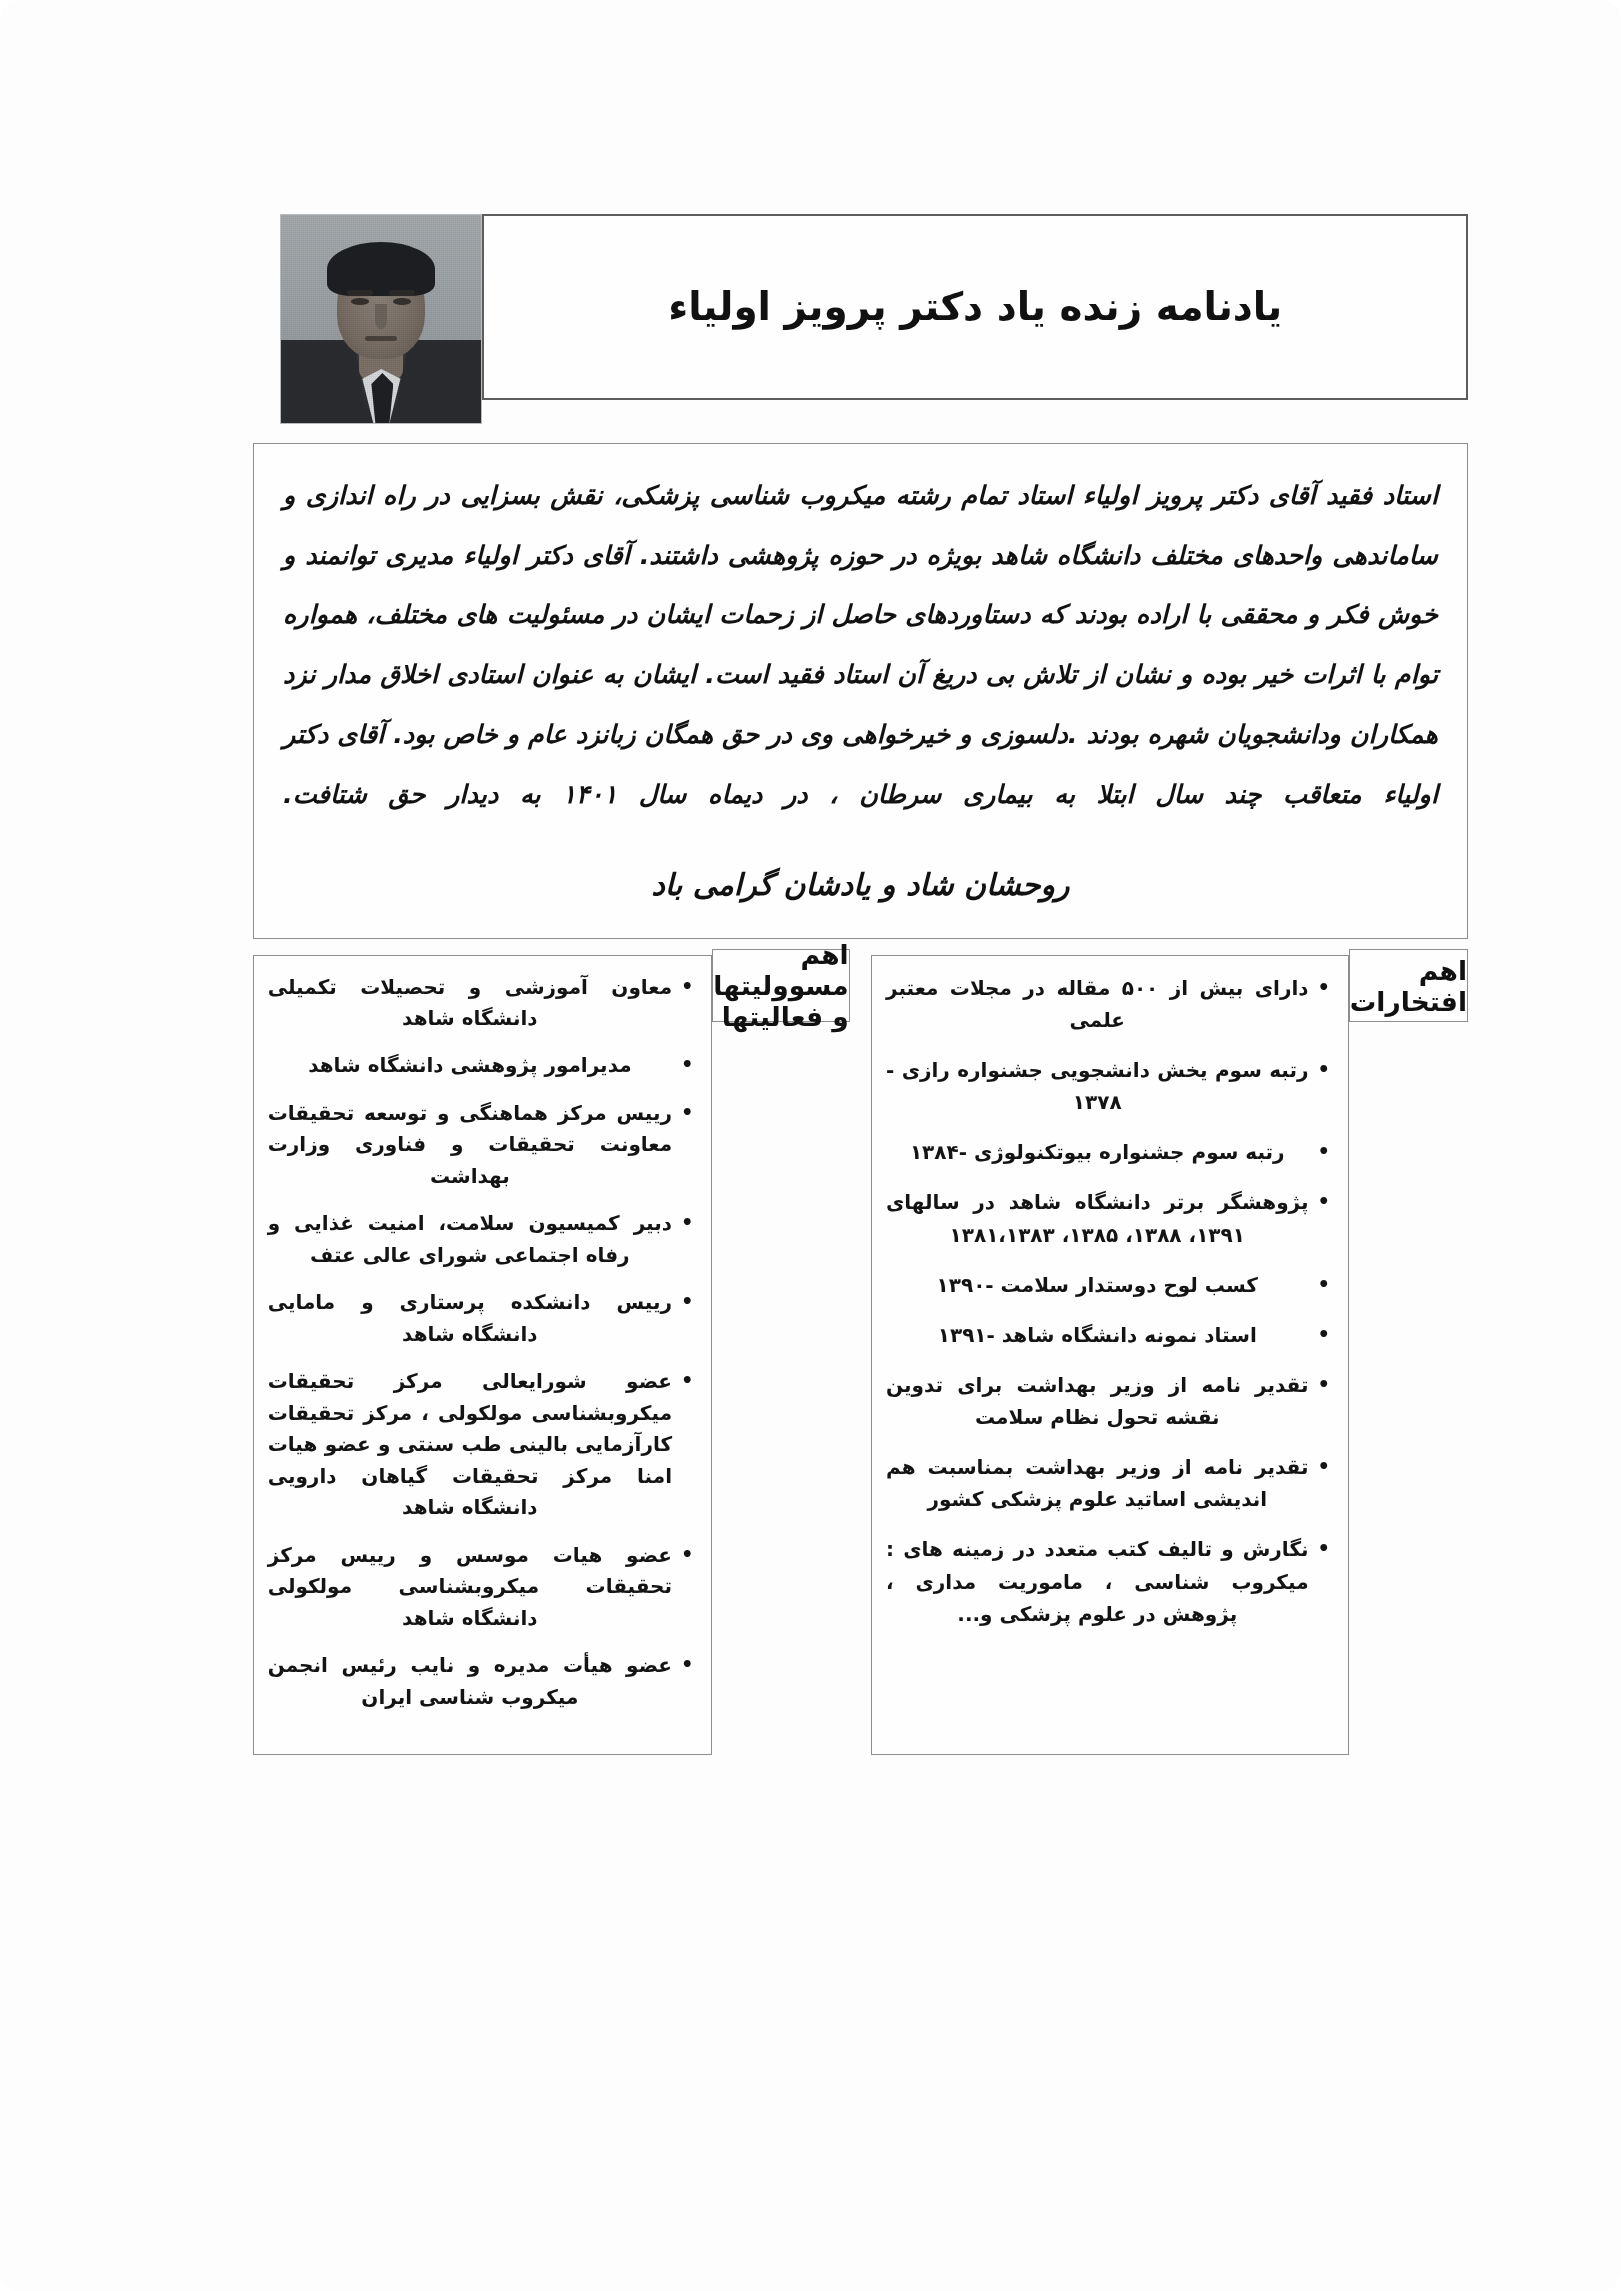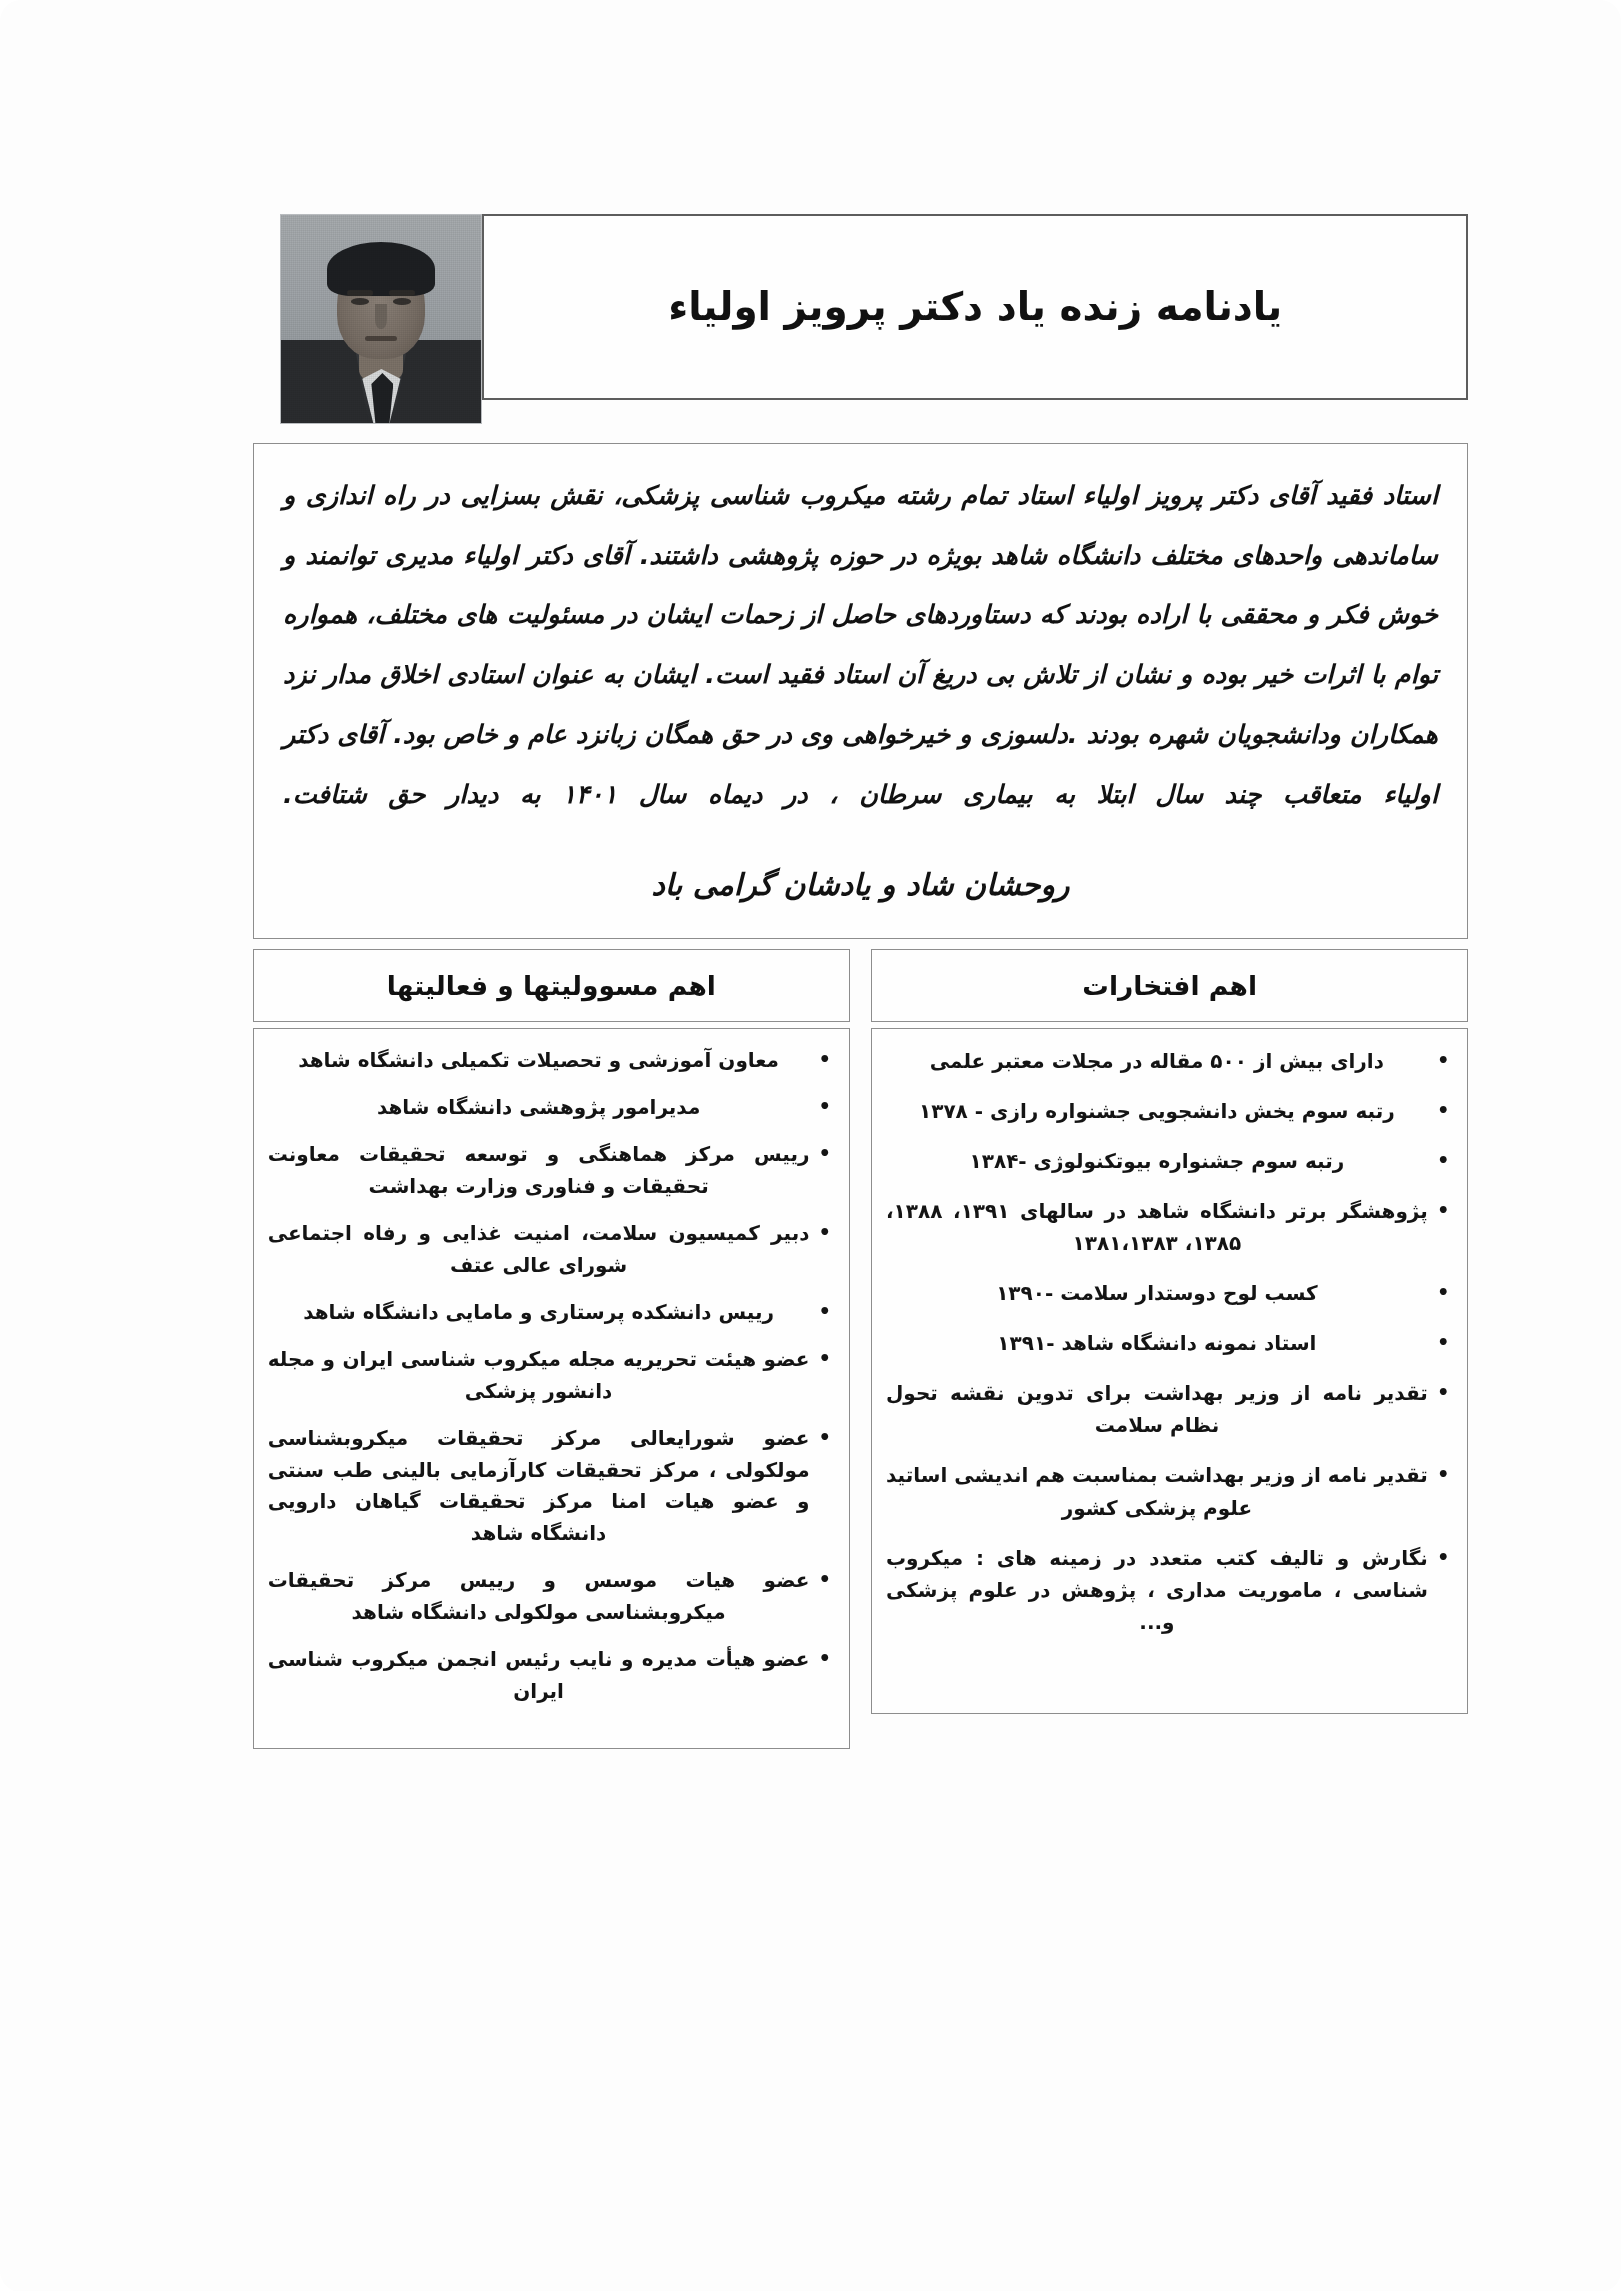--- a/index.html
+++ b/index.html
@@ -175,21 +175,20 @@
     top: 949px;
     left: 253px;
     width: 1215px;
     display: flex;
     flex-direction: row-reverse;
     gap: 21.6px;
   }
   .col {
     flex: 1 1 0;
     display: flex;
-    flex-direction: column;
   }
   .col-head {
     border: 1px solid #8d8d8d;
     height: 73px;
     display: flex;
     align-items: center;
     justify-content: center;
     background: #fefefe;
     box-sizing: border-box;
   }
@@ -279,21 +278,20 @@
       <div class="col-head">
         <span class="col-head-text">اهم مسوولیتها و فعالیتها</span>
       </div>
       <div class="col-body">
         <ul class="col-list">
           <li>معاون آموزشی و تحصیلات تکمیلی دانشگاه شاهد</li>
           <li>مدیرامور پژوهشی دانشگاه شاهد</li>
           <li>ریيس مرکز هماهنگی و توسعه تحقیقات معاونت تحقیقات و فناوری وزارت بهداشت</li>
           <li>دبیر کمیسیون سلامت، امنیت غذایی و رفاه اجتماعی شورای عالی عتف</li>
           <li>ریيس دانشکده پرستاری و مامایی دانشگاه شاهد</li>
-          <li>عضو هیئت تحریریه مجله میکروب شناسی ایران و مجله دانشور پزشکی</li>
           <li>عضو شورایعالی مرکز تحقیقات میکروبشناسی مولکولی ، مرکز تحقیقات کارآزمایی بالینی طب سنتی و عضو هیات امنا مرکز تحقیقات گیاهان دارویی دانشگاه شاهد</li>
           <li>عضو هیات موسس و ریيس مرکز تحقیقات میکروبشناسی مولکولی دانشگاه شاهد</li>
           <li>عضو هیأت مدیره و نایب رئیس انجمن میکروب شناسی ایران</li>
         </ul>
       </div>
     </div>
 
     <div class="col col-left">
       <div class="col-head">
         <span class="col-head-text">اهم افتخارات</span>

